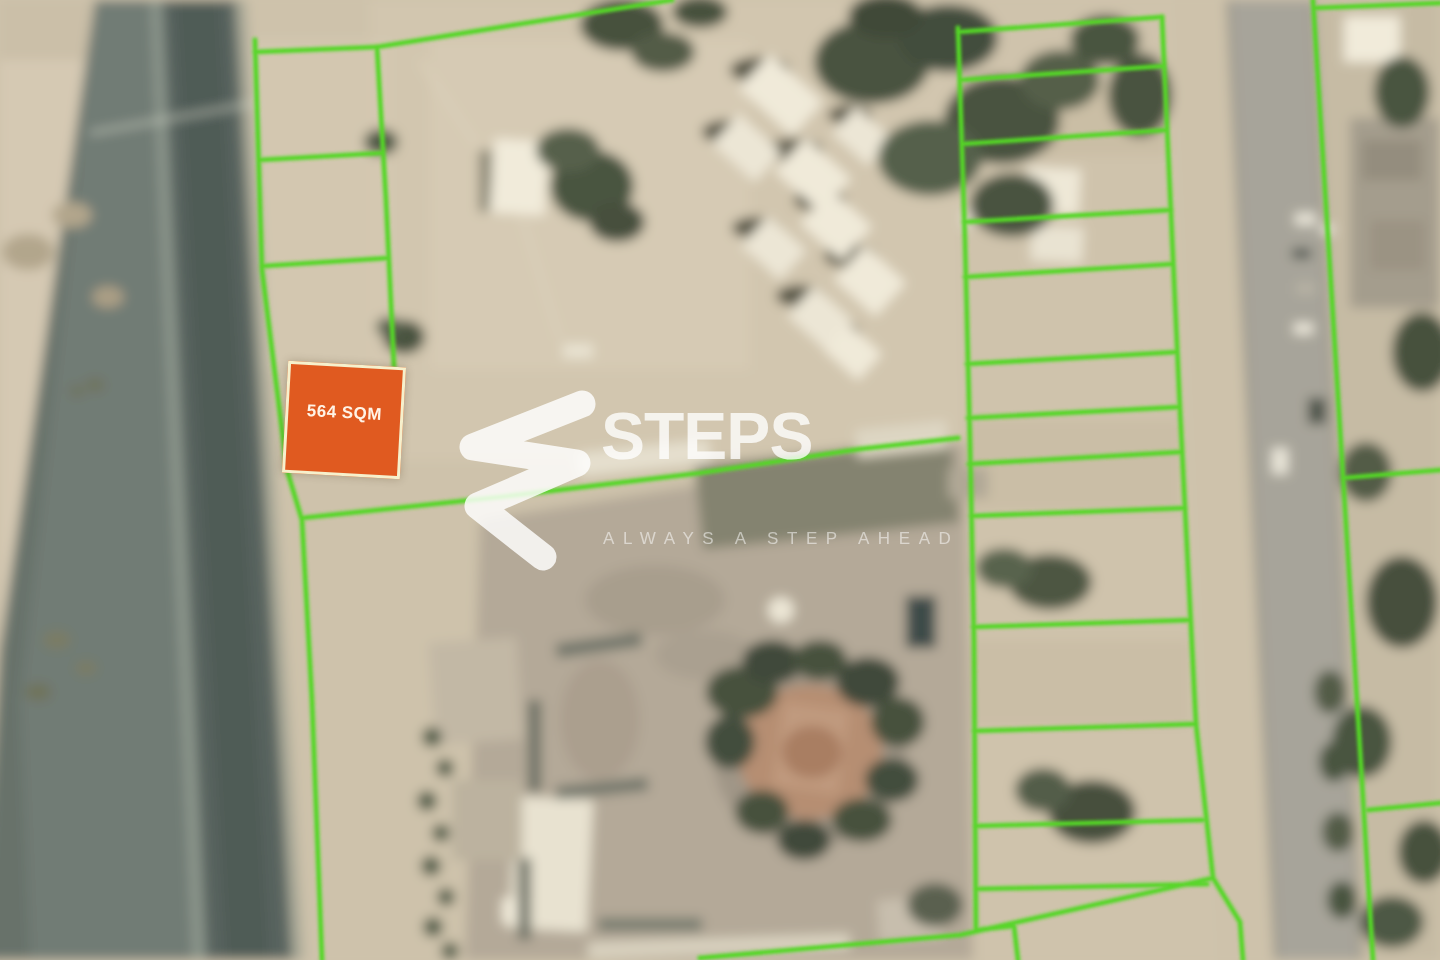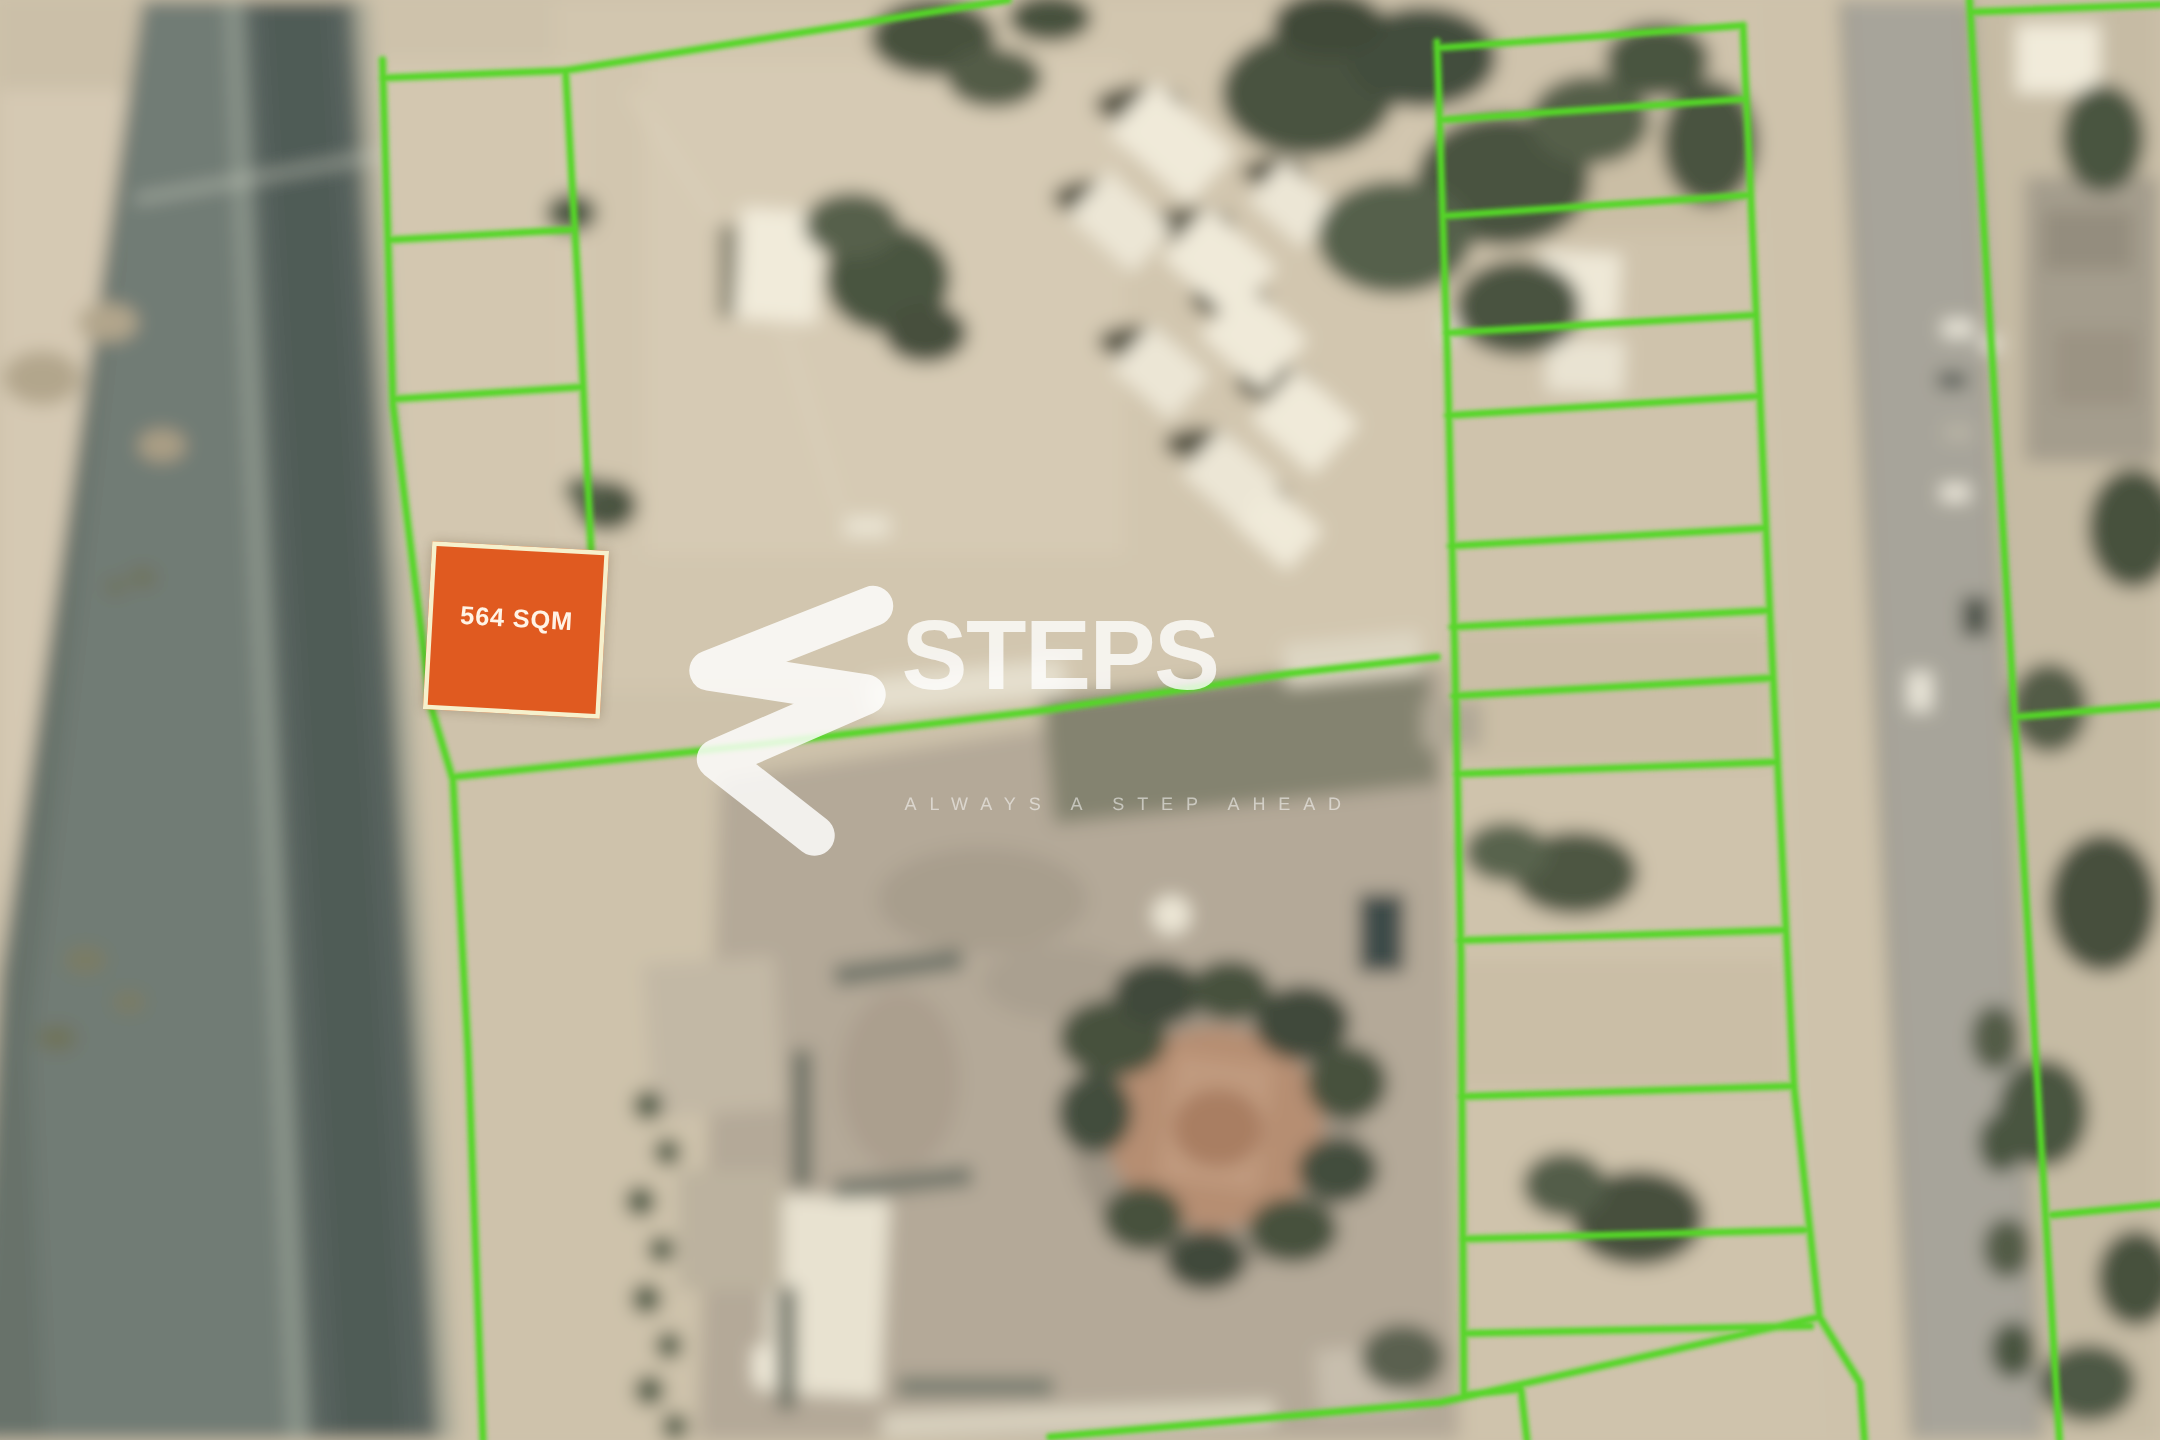--- a/index.html
+++ b/index.html
@@ -17,21 +17,21 @@
            transform:rotate(3.2deg);box-shadow:0 0 8px rgba(60,40,10,.25);
            display:flex;align-items:center;justify-content:center;}
   #plot564 .lbl{color:#fff3e6;font-size:17px;font-weight:bold;letter-spacing:.5px;
            transform:translateY(-7px);white-space:nowrap;}
   
   #watermark{position:absolute;left:0;top:0;width:1440px;height:848px;pointer-events:none;}
   #watermark .line1{position:absolute;left:601px;top:403px;font-size:66px;font-weight:bold;
            color:rgba(255,255,255,.78);letter-spacing:-1px;line-height:1;white-space:nowrap;}
   #watermark .line2{position:absolute;left:598px;top:456px;font-size:70px;font-weight:bold;
            color:rgba(255,255,255,.78);letter-spacing:-1.5px;line-height:1;white-space:nowrap;}
-  #watermark .tag{position:absolute;left:603px;top:530px;font-size:12px;font-weight:normal;
+  #watermark .tag{position:absolute;left:603px;top:530px;font-size:17px;font-weight:normal;
            color:rgba(255,255,255,.52);letter-spacing:8.6px;line-height:1;white-space:nowrap;}
 </style>
 </head>
 <body>
 
 <div id="stage">
 
   <svg width="1440" height="960" viewBox="0 0 1440 960">
     <defs>
       <filter id="b6" x="-6%" y="-6%" width="112%" height="112%">

